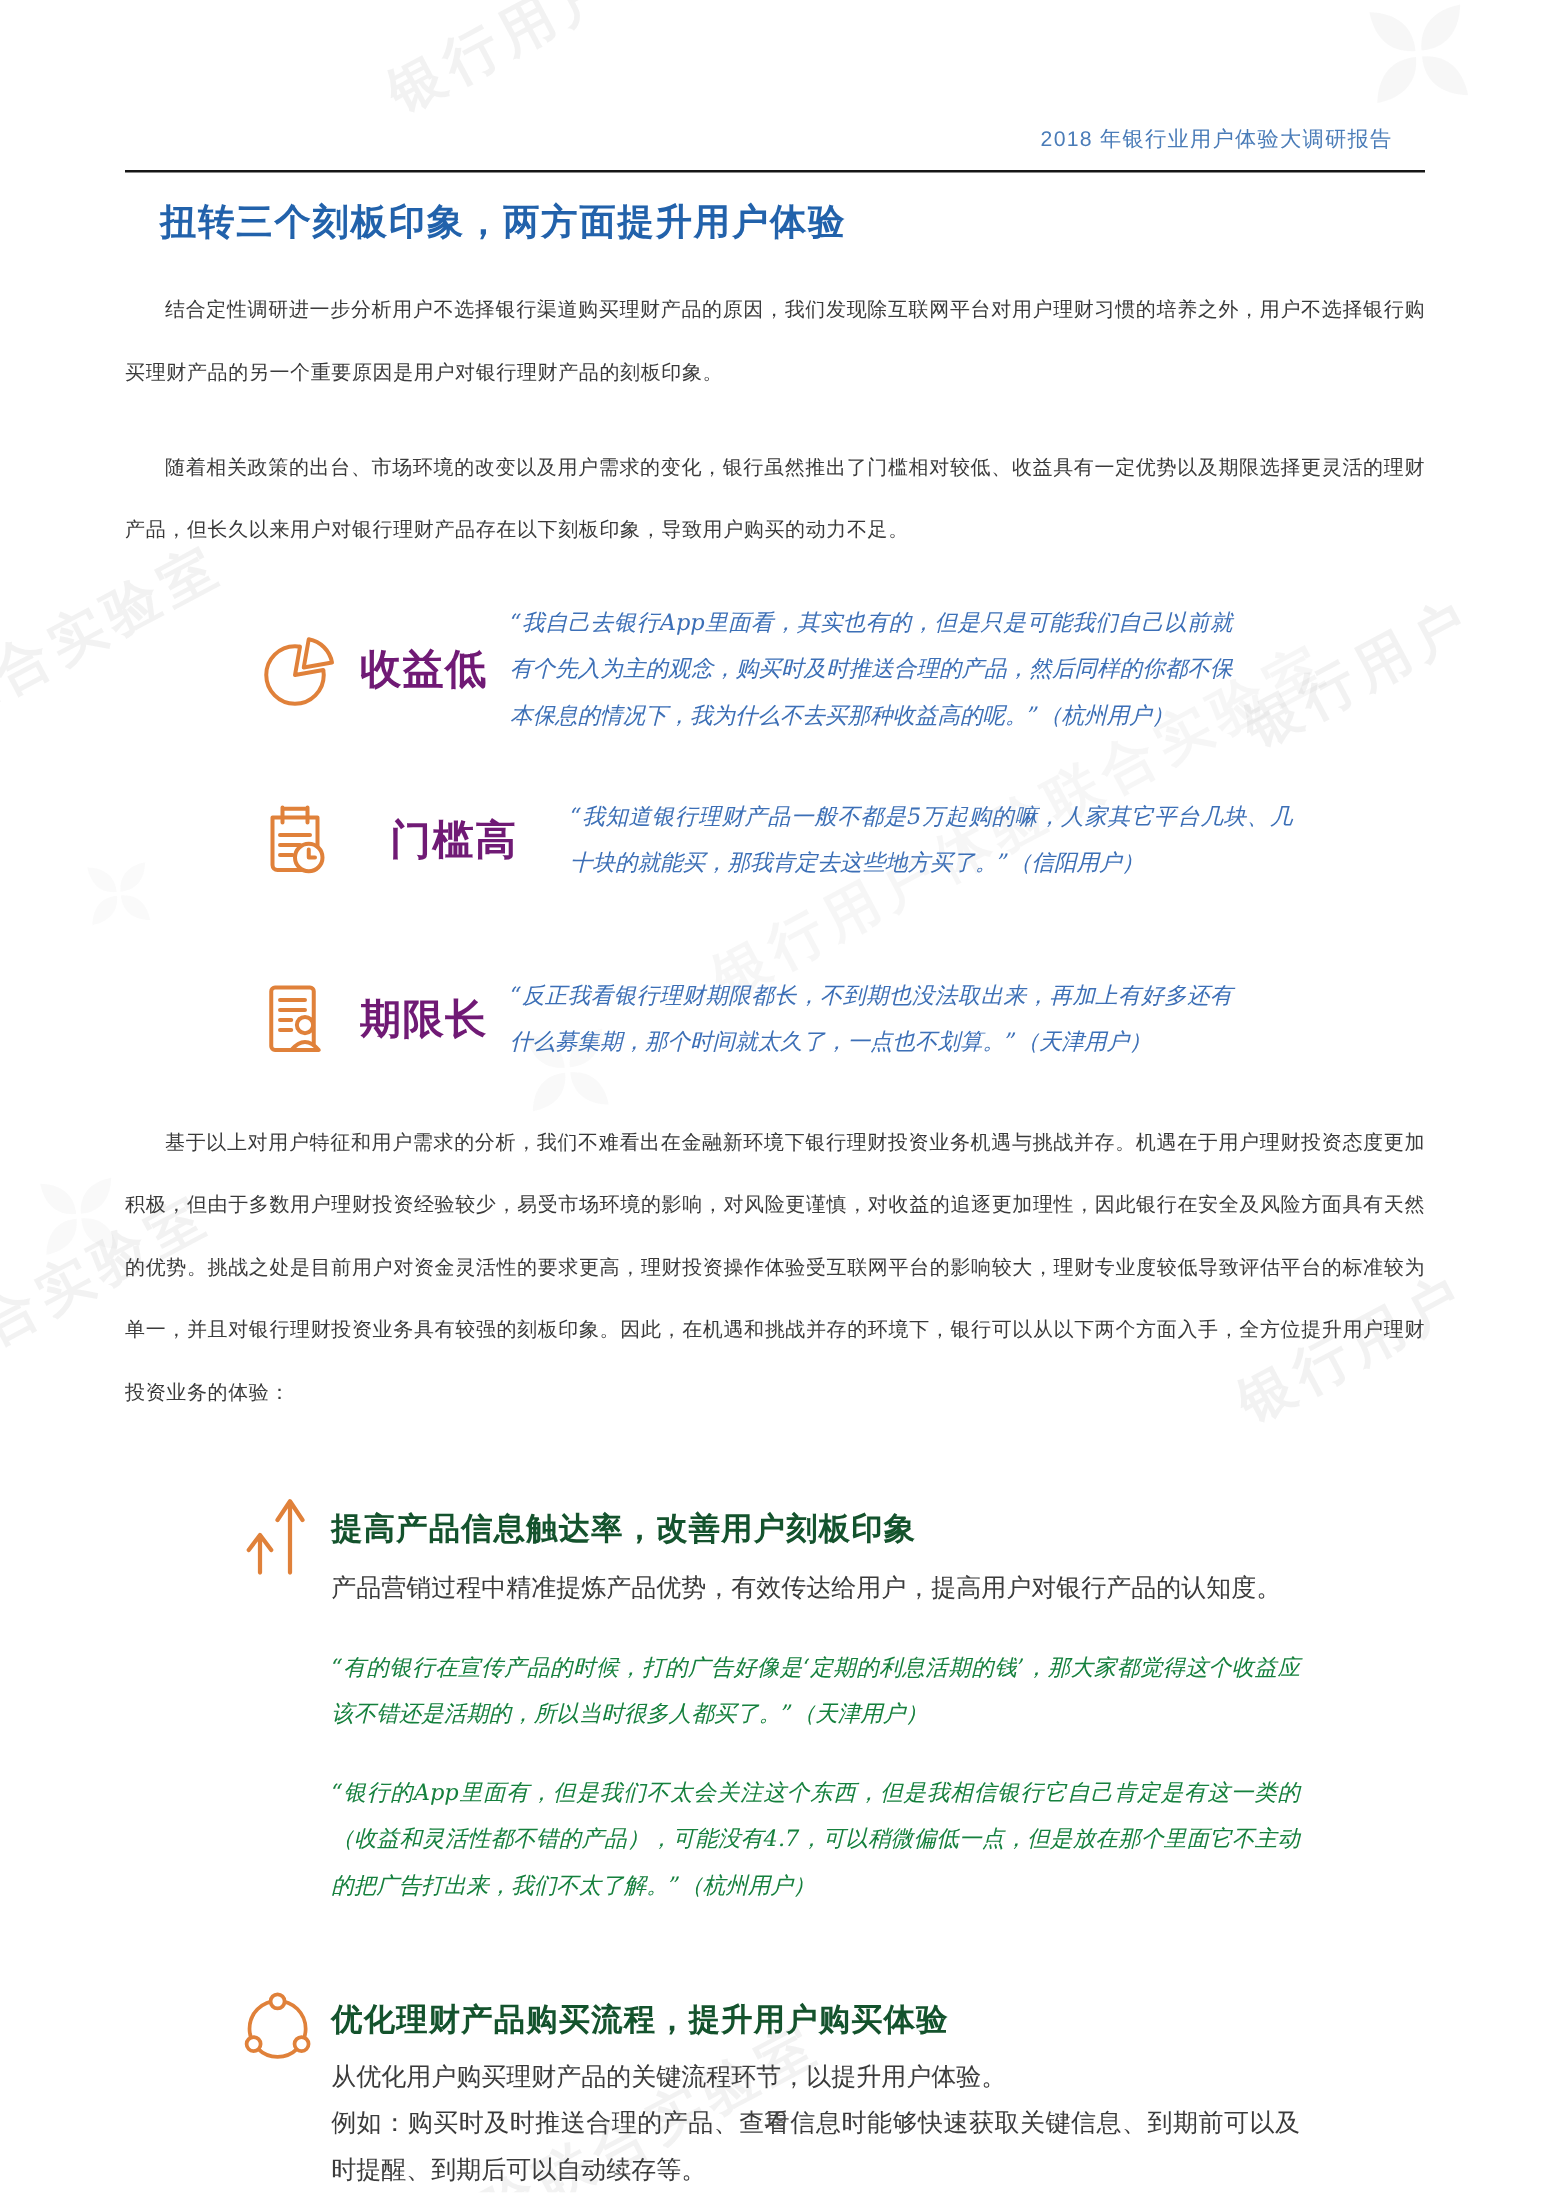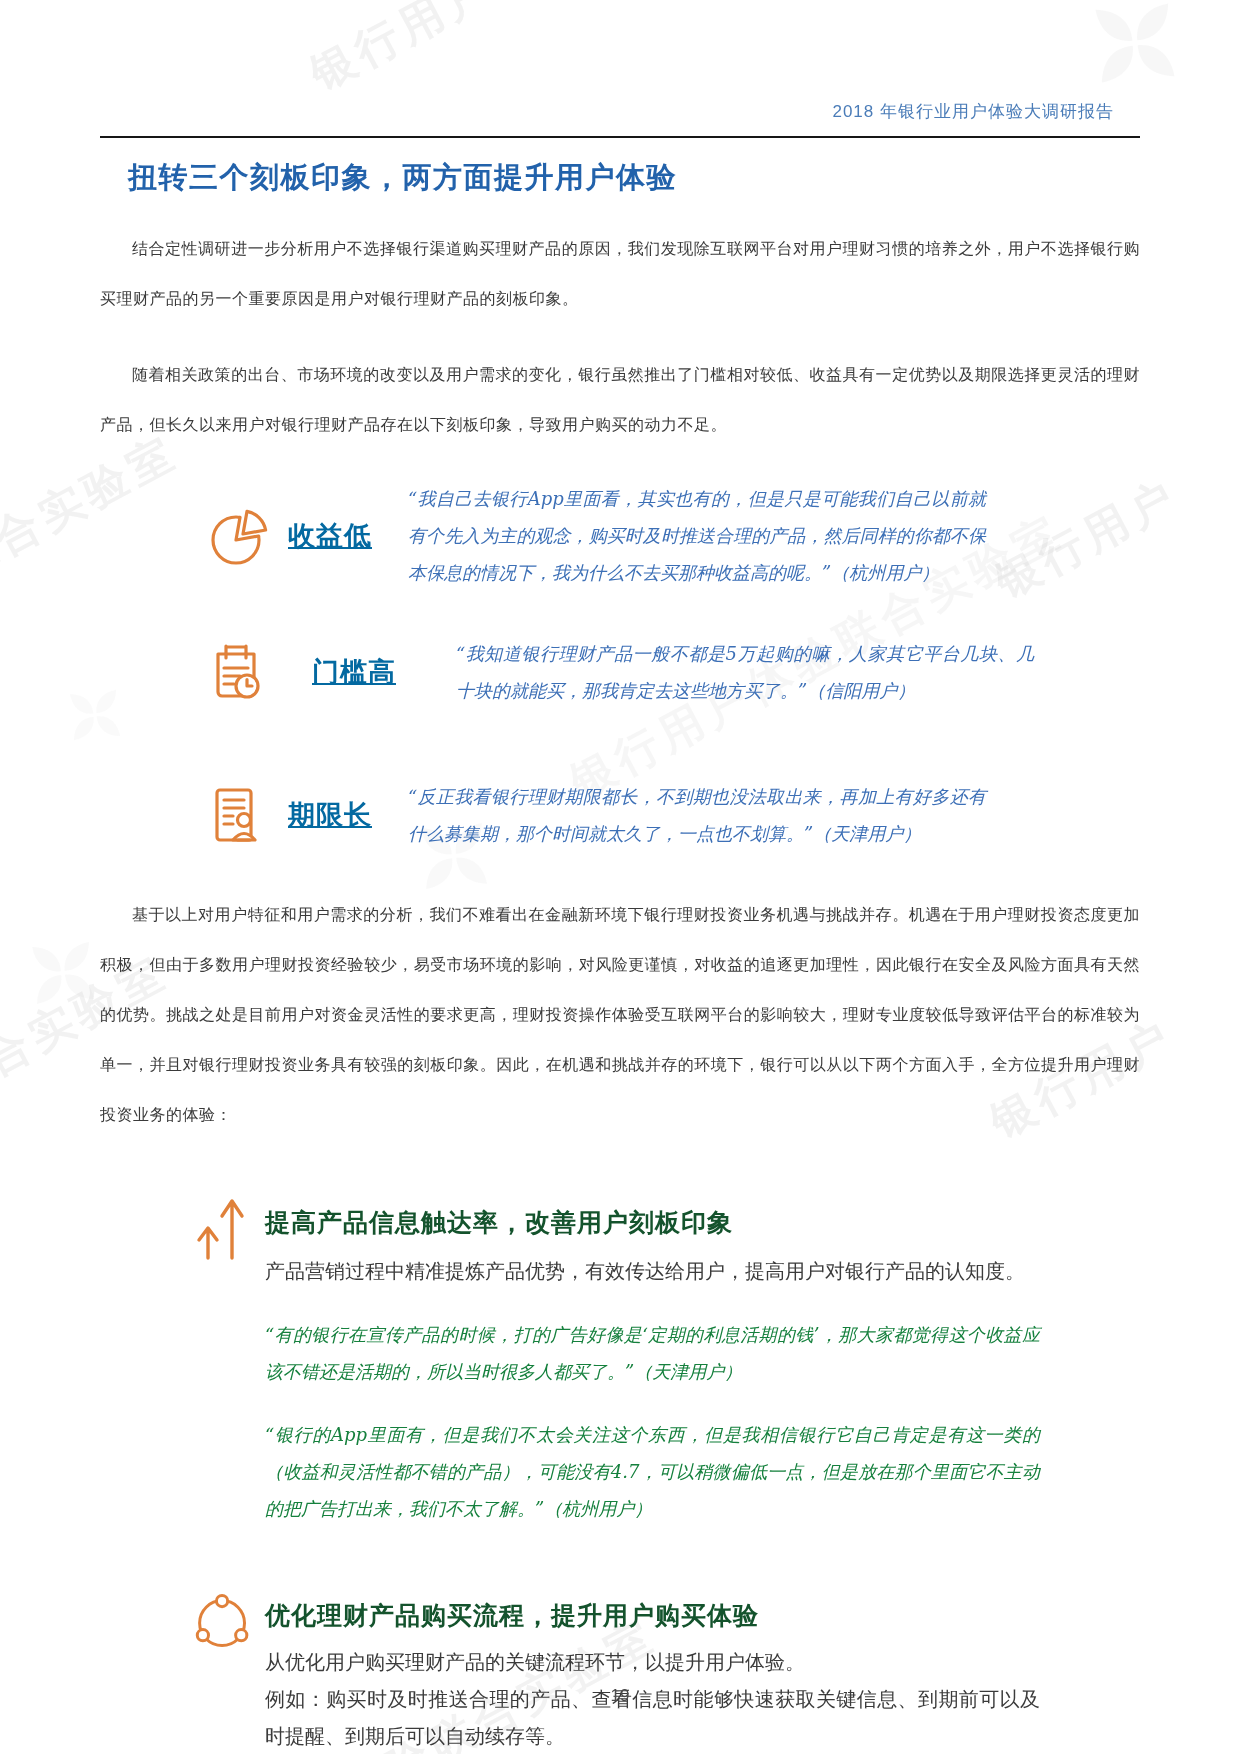--- a/index.html
+++ b/index.html
@@ -33,21 +33,21 @@
   p.body {
     margin-top:26px; font-size:16px; line-height:50px;
     color:#3a3a3a; text-indent:2em; text-align:justify; letter-spacing:0.5px;
   }
   
   .stereo-row { display:flex; align-items:center; margin:34px 0 0 104px; }
   .stereo-icon { width:64px; height:64px; flex:none; }
   .stereo-icon svg { width:100%; height:100%; }
   .stereo-label {
     flex:none; width:112px; margin-left:20px;
-    font-size:27px; font-weight:bold; color:#0369a1; letter-spacing:1px;text-decoration:underline;
+    font-size:33px; font-weight:bold; color:#701a75; letter-spacing:1px;
   }
   .stereo-quote {
     flex:none; width:578px; margin-left:8px;
     font-family:"DejaVu Serif", serif; font-style:italic;
     font-size:18px; line-height:37px; color:#3c6fb6; text-align:justify;
   }
   
   .suggest { position:relative; margin-top:54px; padding-left:165px; }
   .suggest-icon { position:absolute; left:94px; top:2px; width:58px; height:66px; }
   .suggest-icon svg { width:100%; height:100%; }

